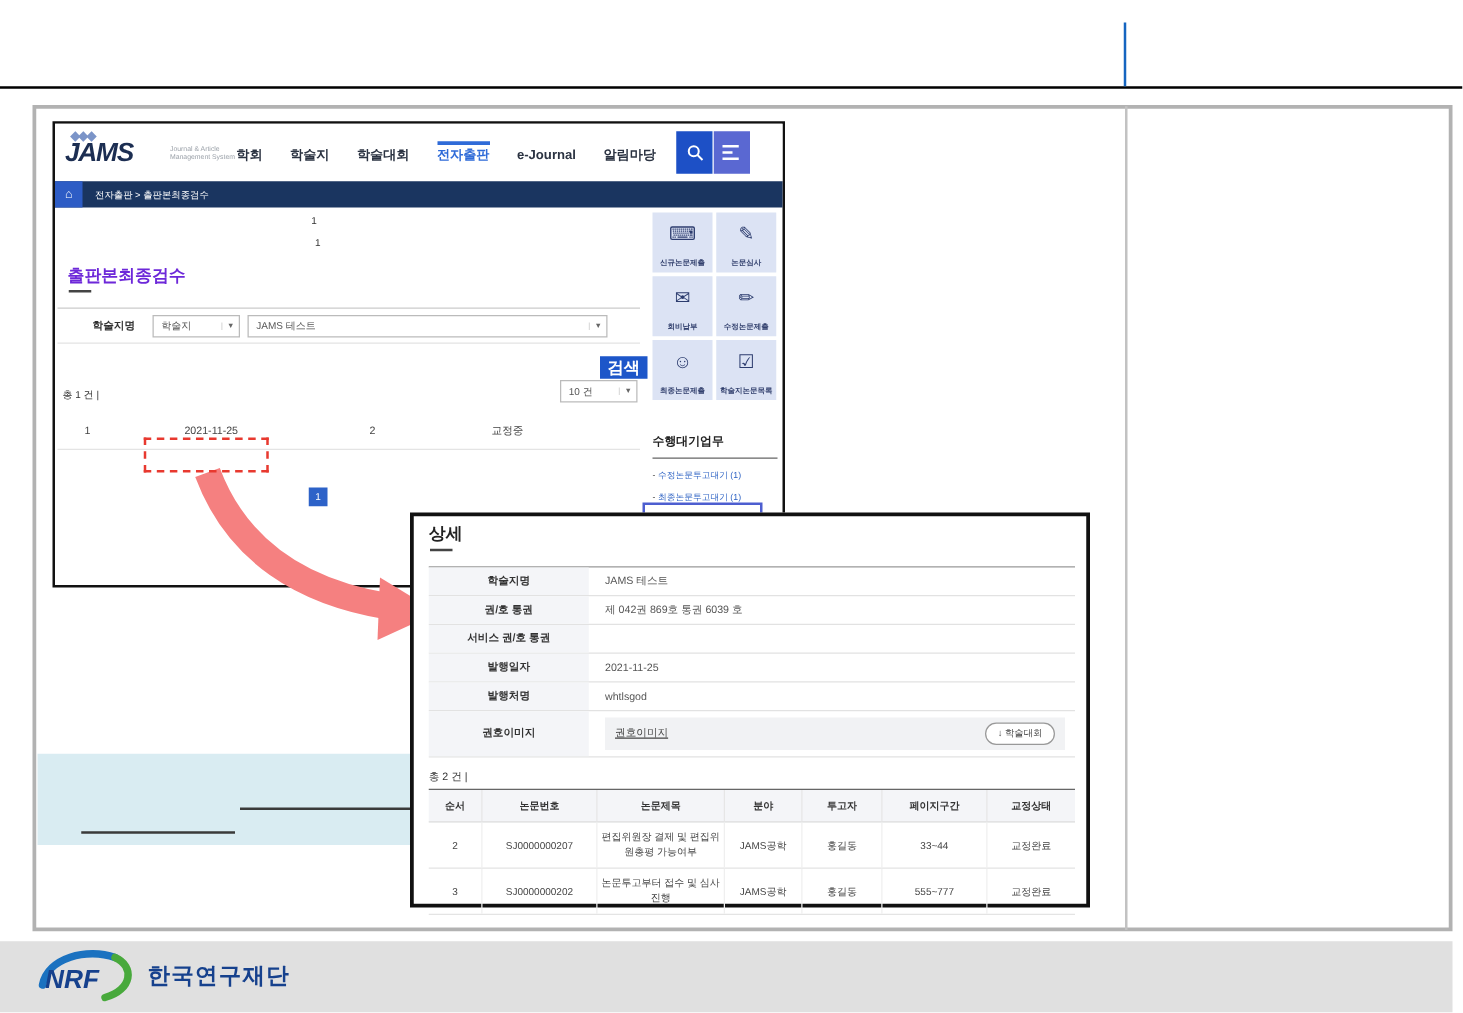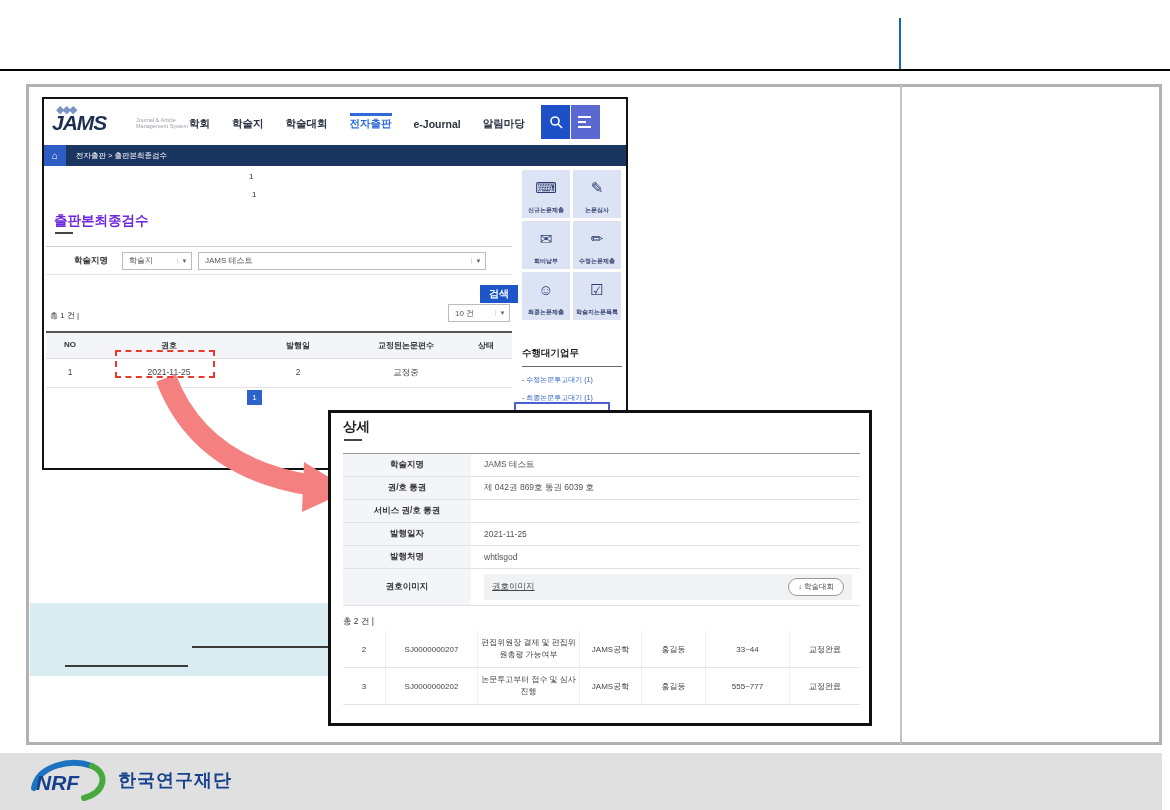--- a/index.html
+++ b/index.html
@@ -34,21 +34,21 @@
   .page-title { position:absolute; left:10px; top:113px; font-size:13.5px; font-weight:bold; color:#6d28d9; }
   .title-underline { position:absolute; left:11px; top:133px; width:18px; height:2px; background:#444; }
 
   .form-row { position:absolute; left:2px; top:147px; width:466px; height:29px; border-top:1px solid #ccc; border-bottom:1px solid #e4e4e4; display:flex; align-items:center; }
   .form-label { font-size:8.5px; font-weight:bold; color:#333; margin-left:28px; }
   .select { height:18px; border:1px solid #bbb; background:#fff; display:flex; align-items:center; font-size:8px; color:#555; }
   .sel1 { width:70px; margin-left:14px; }
   .sel2 { width:288px; margin-left:6px; }
   .select .sel-text { margin-left:6px; flex:1; }
   .select .sel-arrow { width:14px; font-size:6px; color:#666; text-align:center; border-left:1px solid #ddd; }
-  .search-btn { position:absolute; left:436px; top:186px; width:38px; height:18px; background:#1d56c9; color:#fff; font-size:10px; font-weight:bold; display:flex; align-items:center; justify-content:center; cursor:pointer; }
+  .search-btn { position:absolute; left:436px; top:186px; width:38px; height:18px; background:#1d56c9; color:#fff; font-size:13px; font-weight:bold; display:flex; align-items:center; justify-content:center; cursor:pointer; }
   .total-line { position:absolute; left:6px; top:211px; font-size:8px; color:#333;text-align:center; }
   .size-select { position:absolute; left:404px; top:205px; width:62px; }
 
   .rtable { position:absolute; left:2px; top:232px; width:466px; font-size:8.5px; }
   .rtable .hdr { display:grid; grid-template-columns:48px 150px 108px 108px 52px; background:#f3f5f8; border-top:2px solid #555; border-bottom:1px solid #ddd; }
   .rtable .hdr div { text-align:center; padding:7px 0; font-weight:bold; font-size:8px; color:#333; }
   .rtable .row { display:grid; grid-template-columns:48px 150px 108px 108px 52px; border-bottom:1px solid #e4e4e4; }
   .rtable .row div { text-align:center; padding:8px 0; color:#444; }
   .link { color:#2d62c4; cursor:pointer; }
   .pager { position:absolute; left:203px; top:291px; width:15px; height:15px; background:#2d62c8; color:#fff; font-size:8px; display:flex; align-items:center; justify-content:center; cursor:pointer; }
@@ -161,27 +161,20 @@
     </div>
     <div class="search-btn">검색</div>
 
     <div class="total-line">총 1 건 |</div>
     <div class="select size-select">
       <span class="sel-text">10 건</span>
       <span class="sel-arrow">▼</span>
     </div>
 
     <div class="rtable">
-      <div class="hdr">
-        <div>NO</div>
-        <div>권호</div>
-        <div>발행일</div>
-        <div>교정된논문편수</div>
-        <div>상태</div>
-      </div>
       <div class="row">
         <div>1</div>
         <div>2021-11-25</div>
         <div>2</div>
         <div>교정중</div>
       </div>
     </div>
     <div class="pager">1</div>
 
     <div class="tiles">
@@ -264,20 +257,29 @@
             <span class="file-link">권호이미지</span>
             <span class="dl-pill">↓ 학술대회</span>
           </div>
         </div>
       </div>
     </div>
 
     <div class="popup-count">총 2 건 |</div>
 
     <div class="atable">
+      <div class="hdr">
+        <div>순서</div>
+        <div>논문번호</div>
+        <div>논문제목</div>
+        <div>분야</div>
+        <div>투고자</div>
+        <div>페이지구간</div>
+        <div>교정상태</div>
+      </div>
       <div class="row">
         <div>2</div>
         <div>SJ0000000207</div>
         <div class="a-title">편집위원장 결제 및 편집위원총평 가능여부</div>
         <div>JAMS공학</div>
         <div>홍길동</div>
         <div>33~44</div>
         <div>교정완료</div>
       </div>
       <div class="row">

